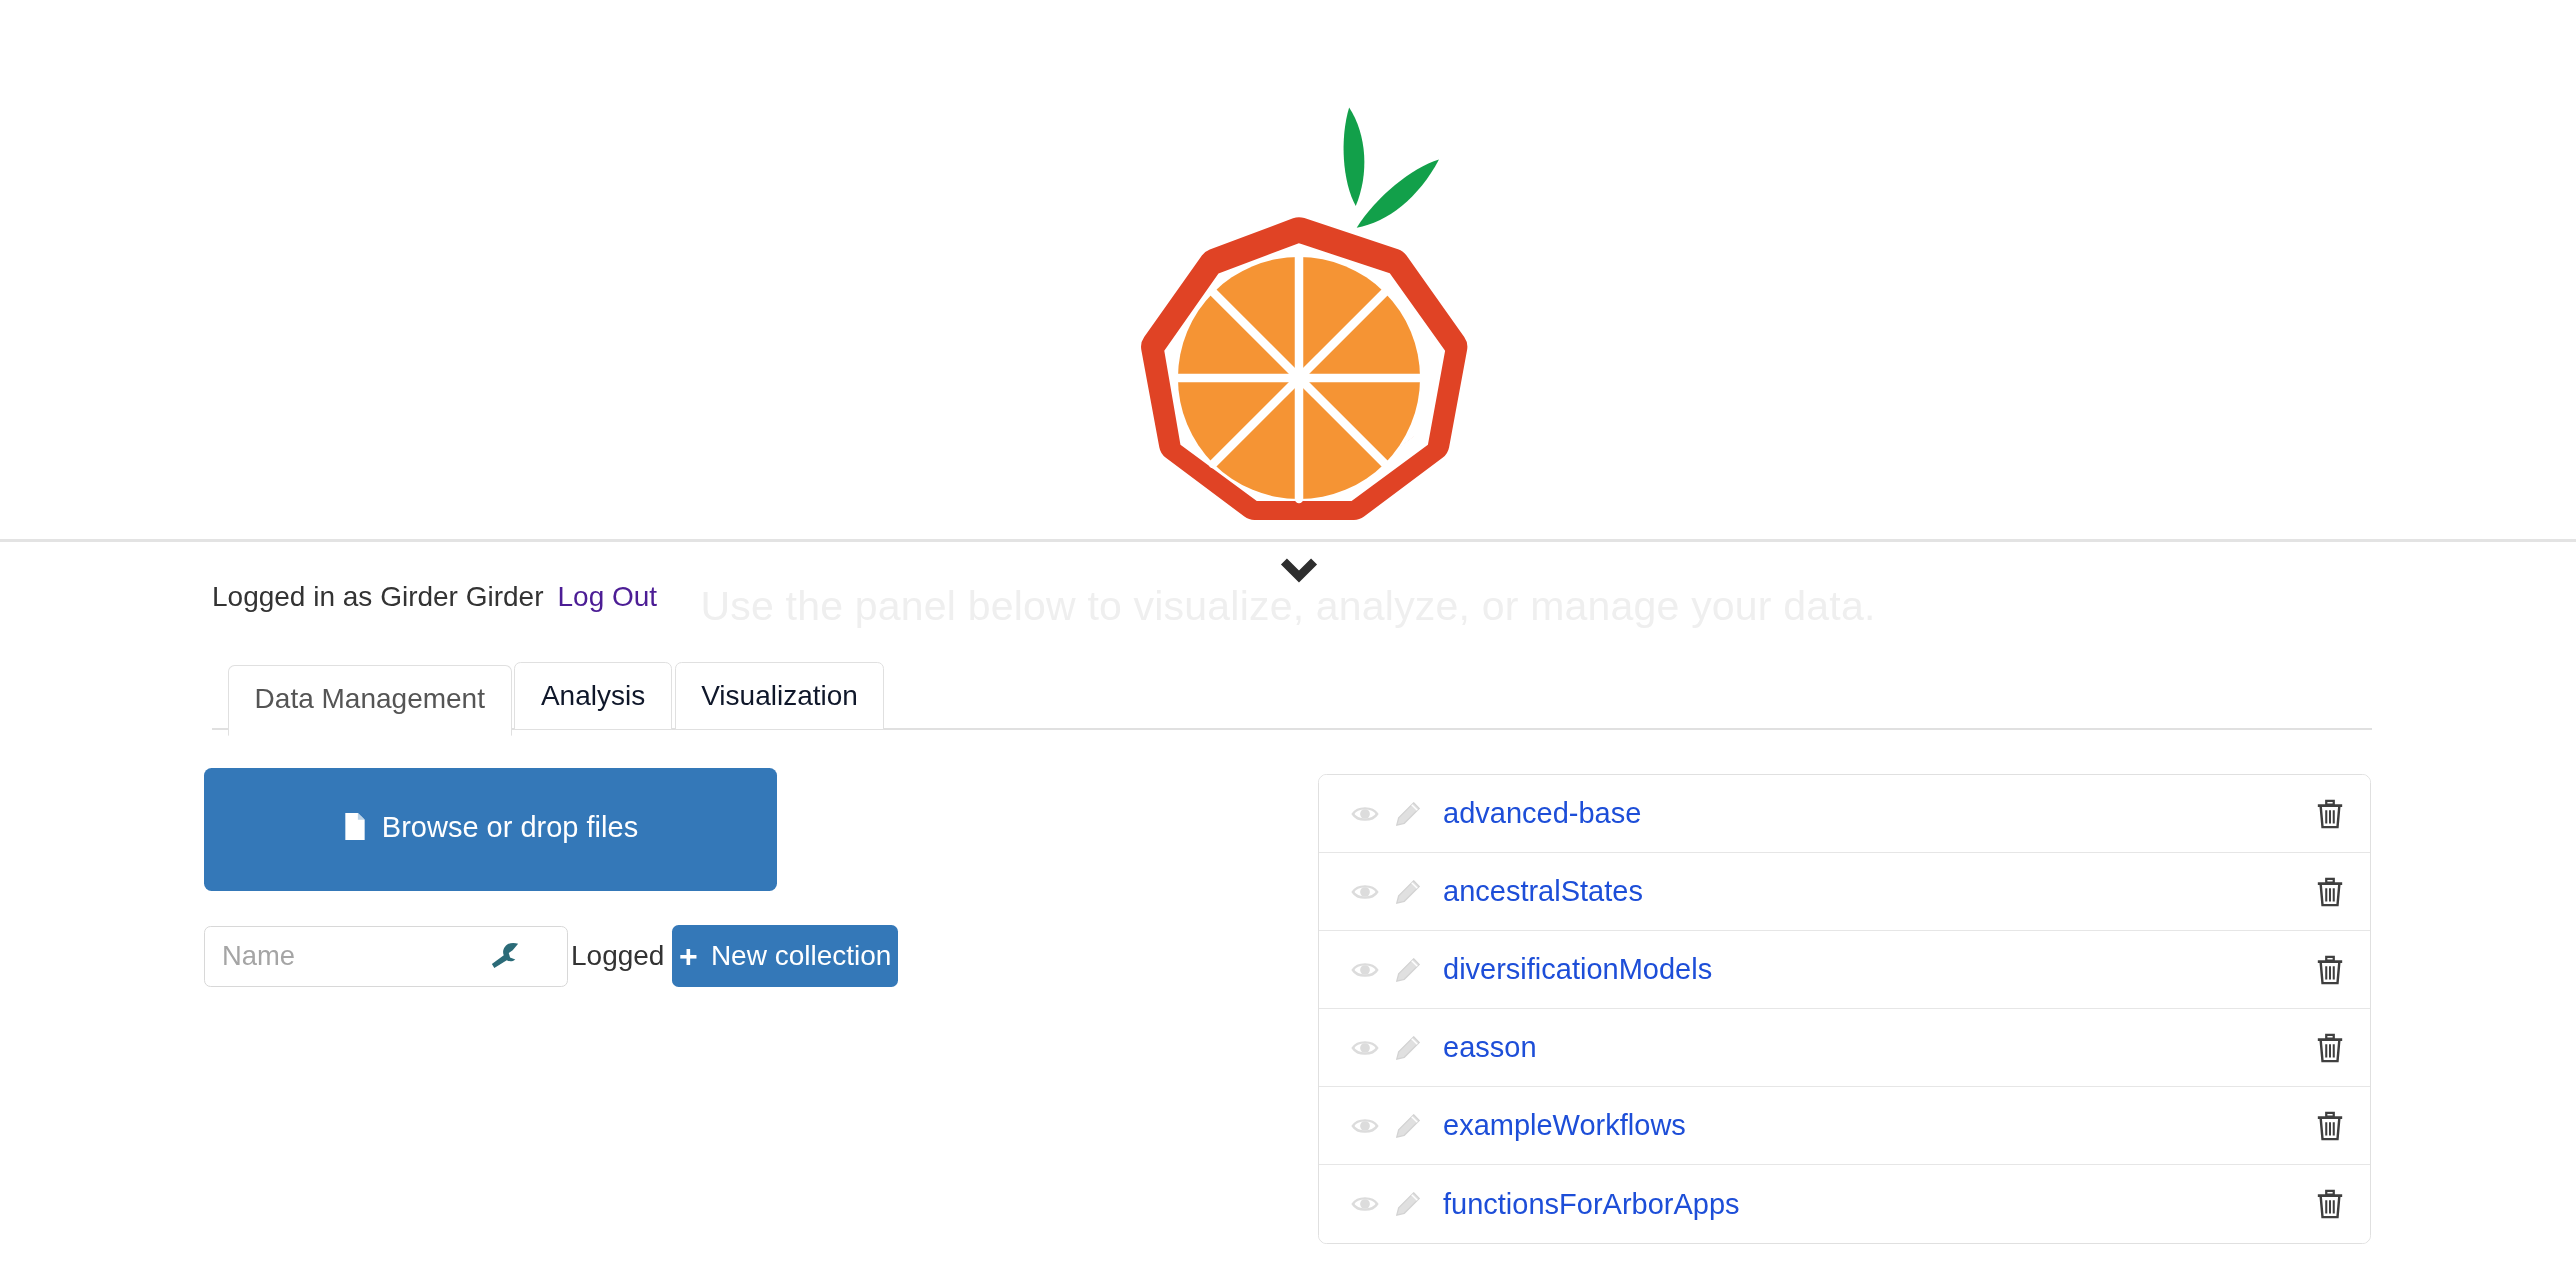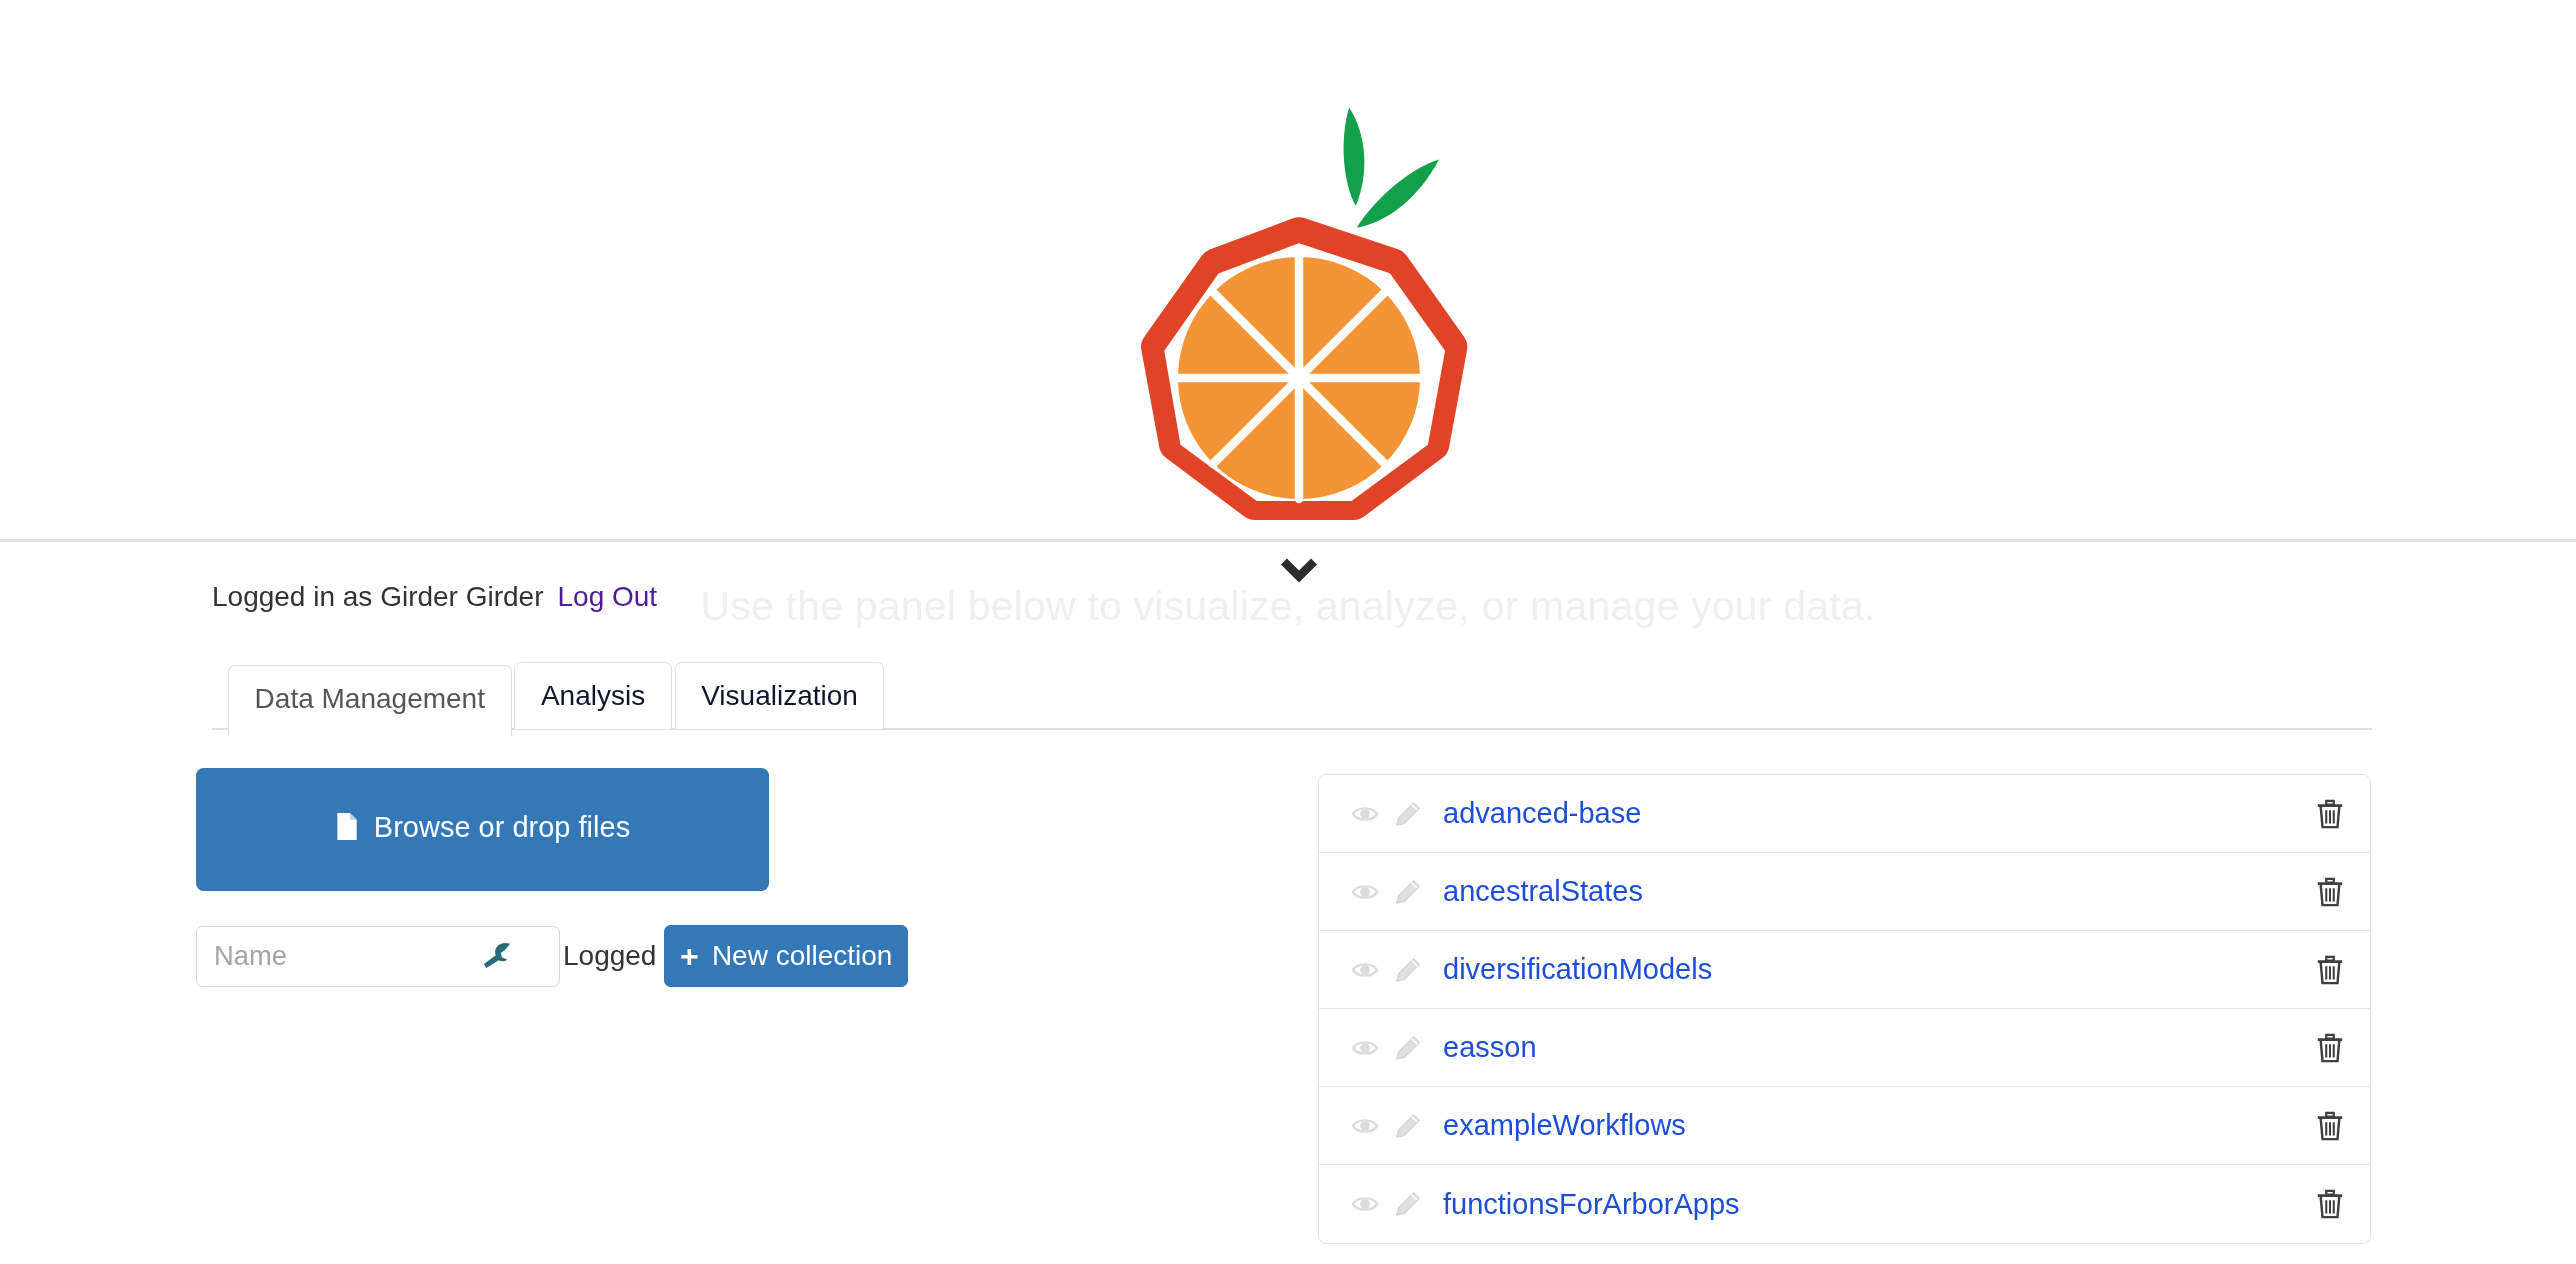--- a/index.html
+++ b/index.html
@@ -143,21 +143,21 @@
     border-bottom-color: #ffffff;
     bottom: -2.8px;
     height: 71px;
     line-height: 66px;
     cursor: default;
   }
 
   
   .left-panel {
     position: absolute;
-    left: 196px;
+    left: 204px;
     top: 768px;
     width: 1022px;
   }
 
   .browse-btn {
     display: block;
     width: 573px;
     height: 123px;
     background: #3478b8;
     border: none;
@@ -220,21 +220,21 @@
   }
 
   .new-collection-btn {
     height: 62px;
     background: #3478b8;
     border: none;
     border-radius: 6.6px;
     color: #ffffff;
     font-size: 28px;
     font-family: "Liberation Sans", sans-serif;
-    padding: 0 16px;
+    padding: 0 7px;
     cursor: pointer;
     white-space: nowrap;
   }
   .new-collection-btn .plus {
     display: inline-block;
     font-size: 32px;
     font-weight: bold;
     vertical-align: -1.9px;
     margin-right: 13.2px;
   }

